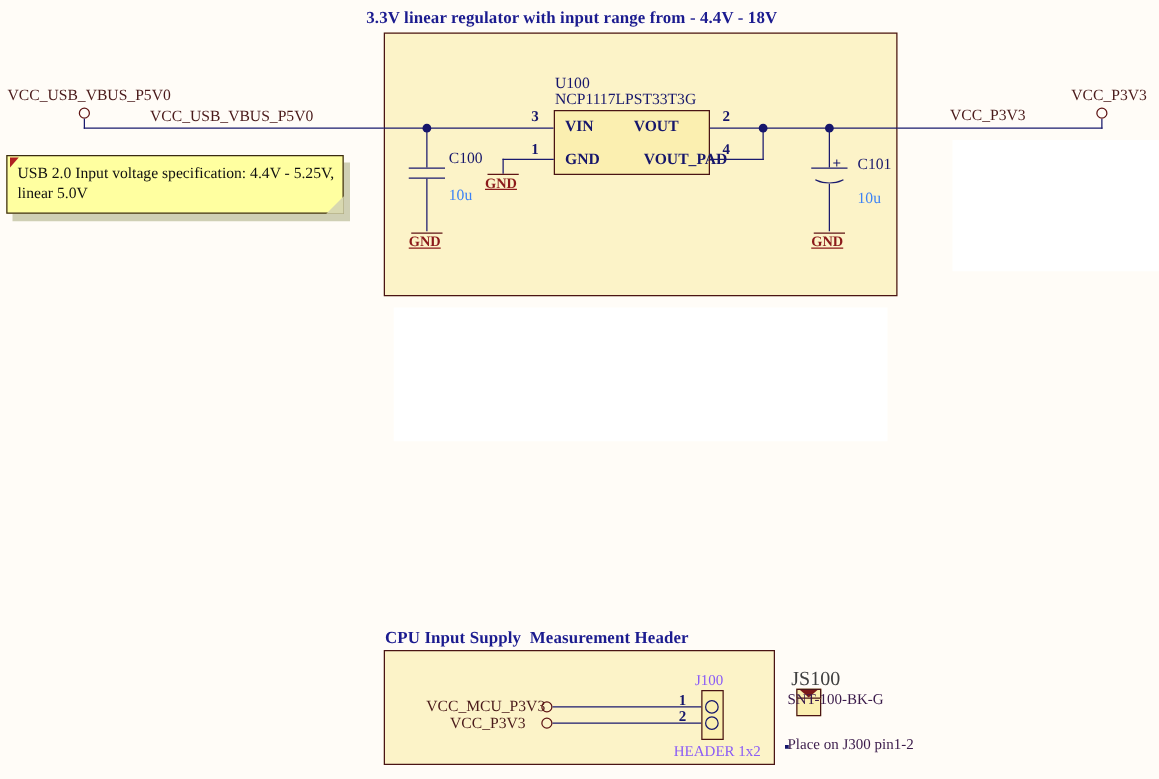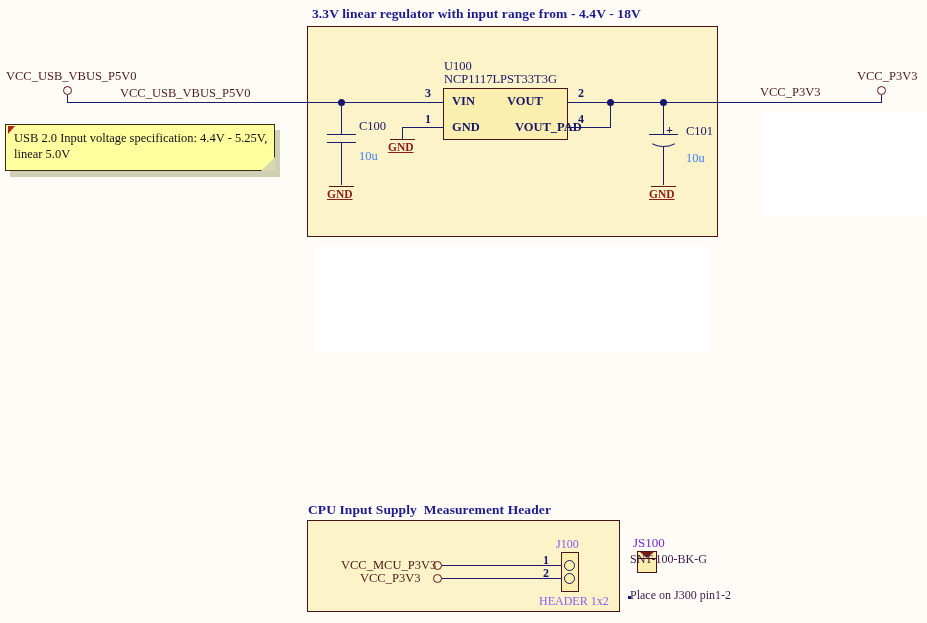--- a/index.html
+++ b/index.html
@@ -120,32 +120,32 @@
   }
   .shunt-top{
     position:absolute;background:#fbefb0;border:1.2px solid #4a1414;box-sizing:border-box;
   }
   .shunt-tri{
     position:absolute;width:0;height:0;
     border-left:7px solid transparent;border-right:7px solid transparent;
     border-top:7px solid #7b1a1a;
   }
   .shunt-txt{position:absolute;color:#3a1a4a;font-size:12px;white-space:nowrap;}
-  .shunt-ref{position:absolute;color:#6d28d9;font-size:13px;white-space:nowrap;}
+  .shunt-ref{position:absolute;color:#404040;font-size:16px;white-space:nowrap;}
   .tiny-marker{position:absolute;width:3px;height:3px;background:#16166b;}
 </style>
 </head>
 <body>
 
 <div class="canvas">
 
   <div class="whitepanel" style="left:762px;top:112px;width:165px;height:105px;"></div>
   <div class="whitepanel" style="left:315px;top:246px;width:395px;height:107px;"></div>
 
-  <div class="block-title" style="left:312px;top:6px;">3.3V linear regulator with input range from - 4.4V - 18V</div>
+  <div class="block-title" style="left:293px;top:6px;">3.3V linear regulator with input range from - 4.4V - 18V</div>
 
   <div class="block" style="left:307px;top:26px;width:411px;height:211px;"></div>
 
   <div class="netlabel" style="left:6px;top:69px;">VCC_USB_VBUS_P5V0</div>
   <div class="port-circle" style="left:63px;top:86px;"></div>
 
   <div class="wv" style="left:67px;top:95px;height:8px;"></div>
   <div class="wh" style="left:67px;top:102px;width:240px;"></div>
   <div class="netlabel" style="left:120px;top:86px;">VCC_USB_VBUS_P5V0</div>
 

